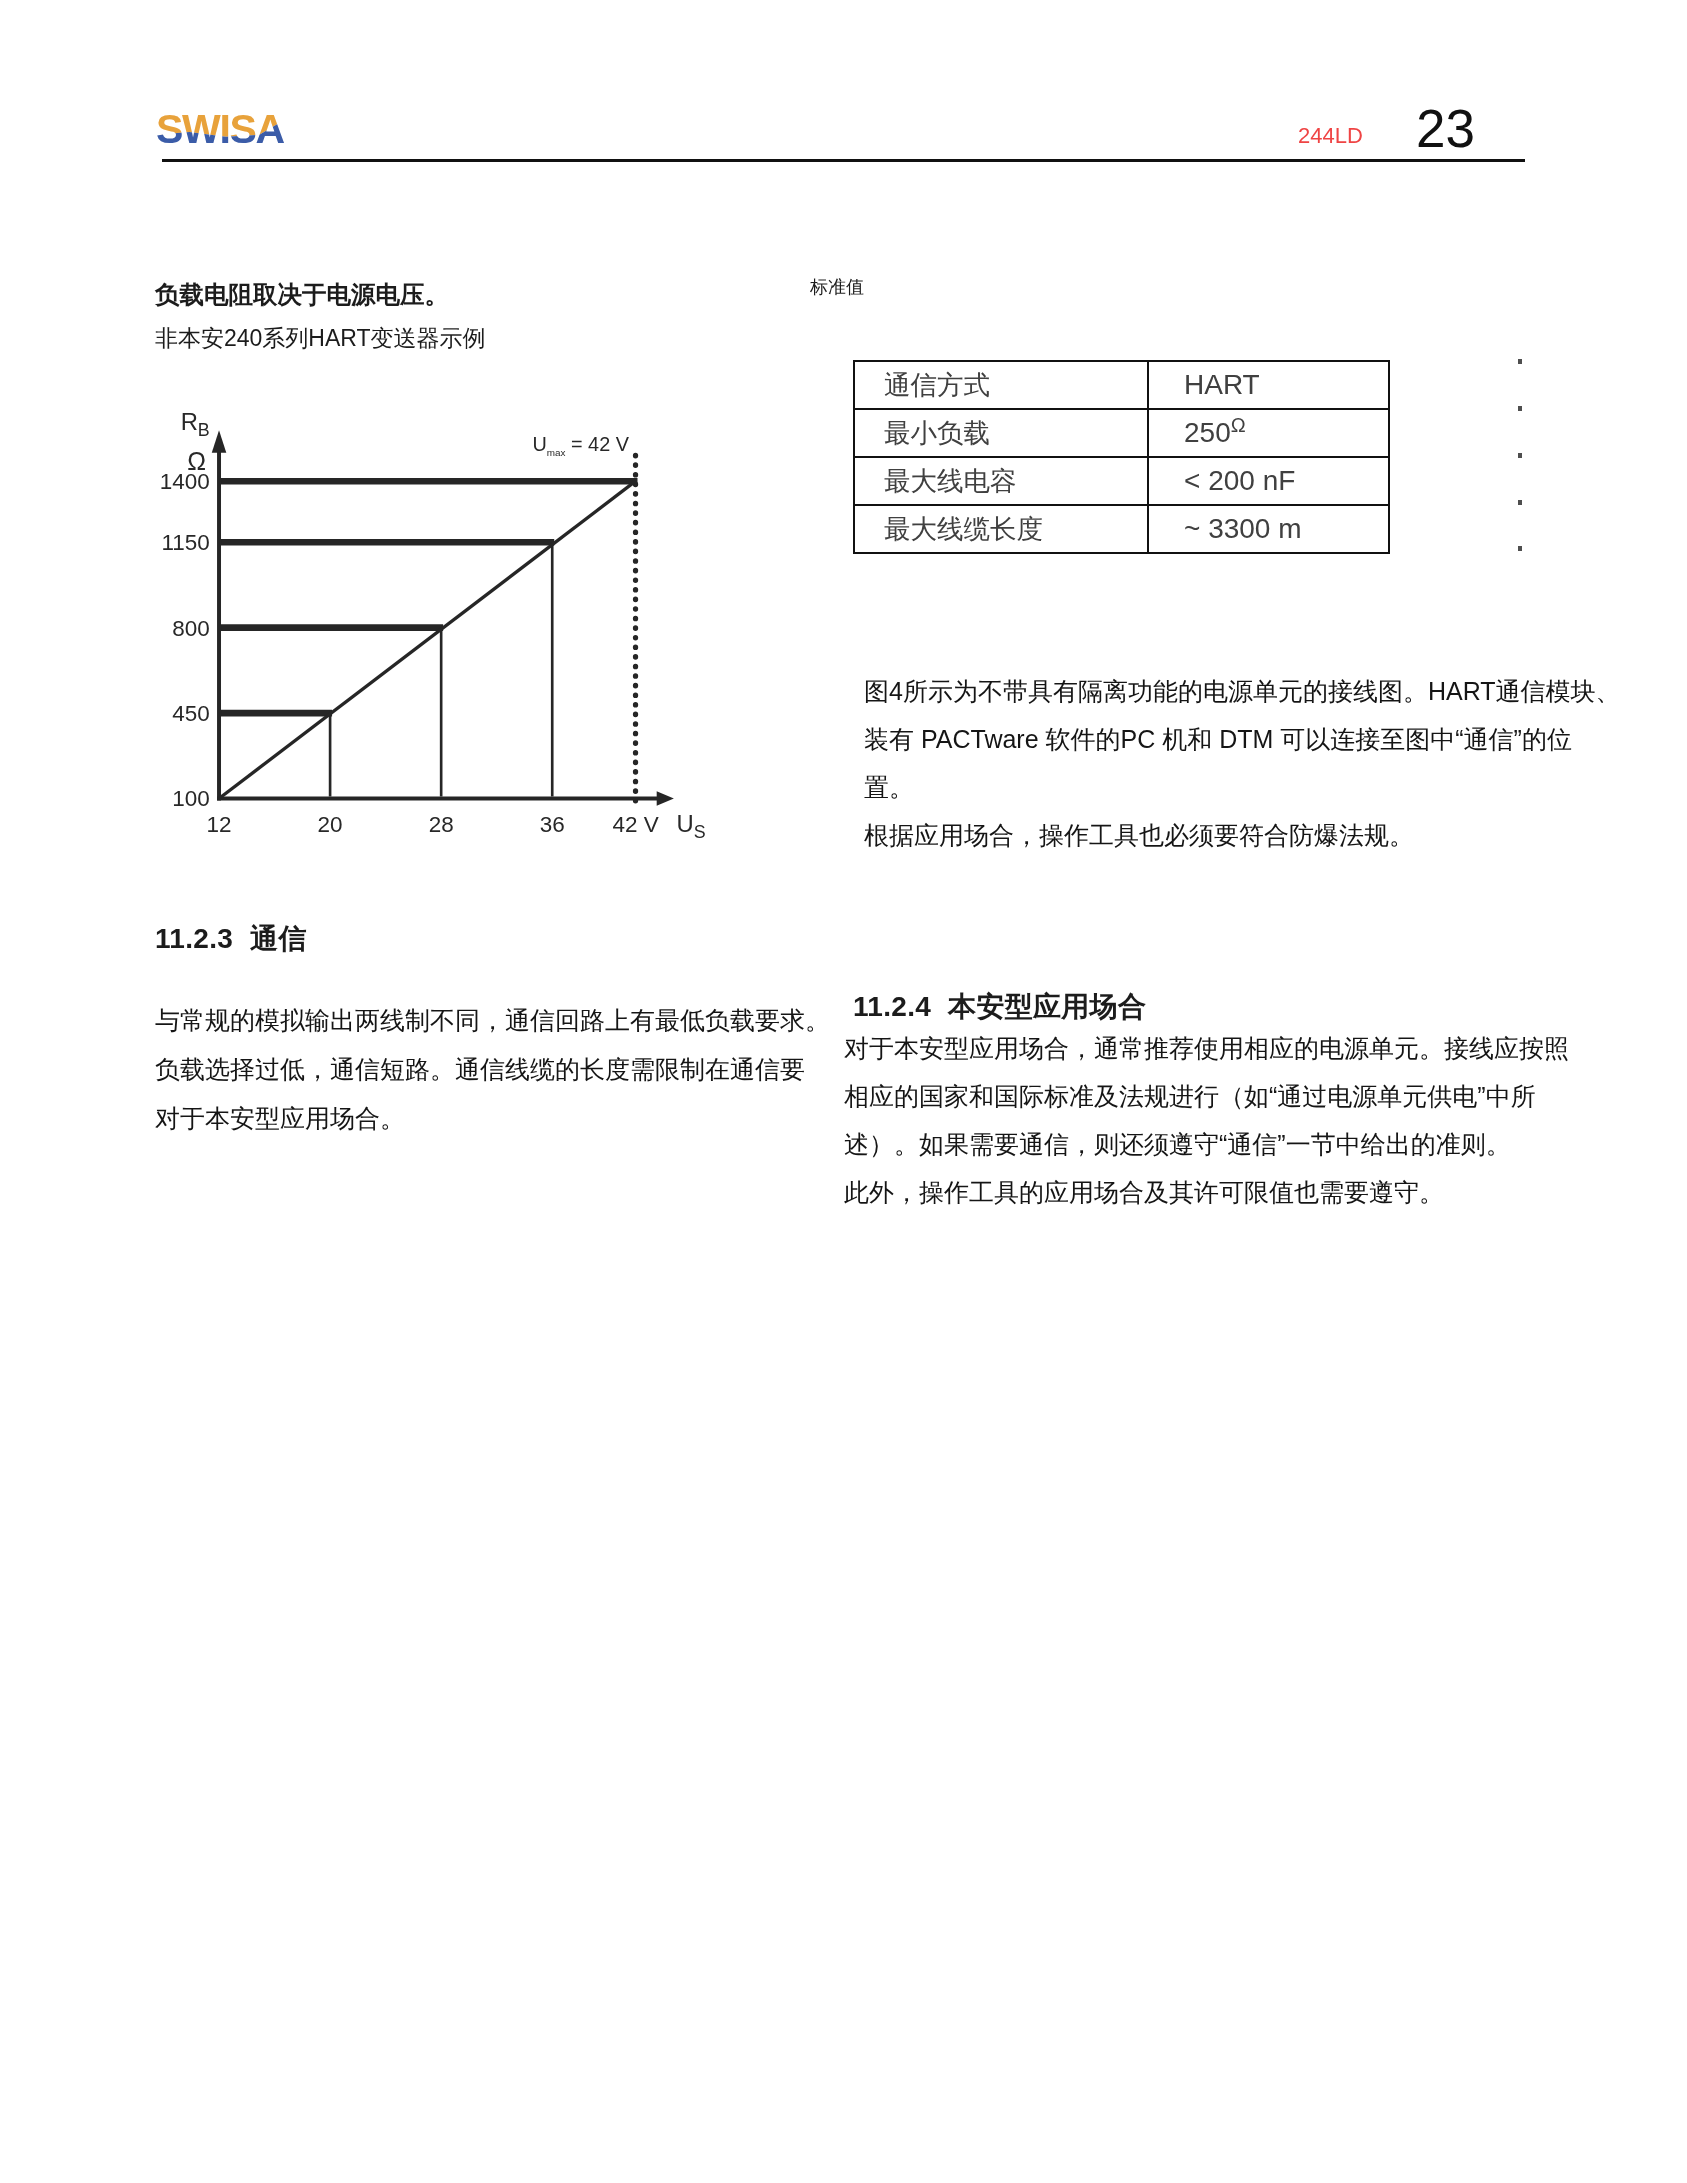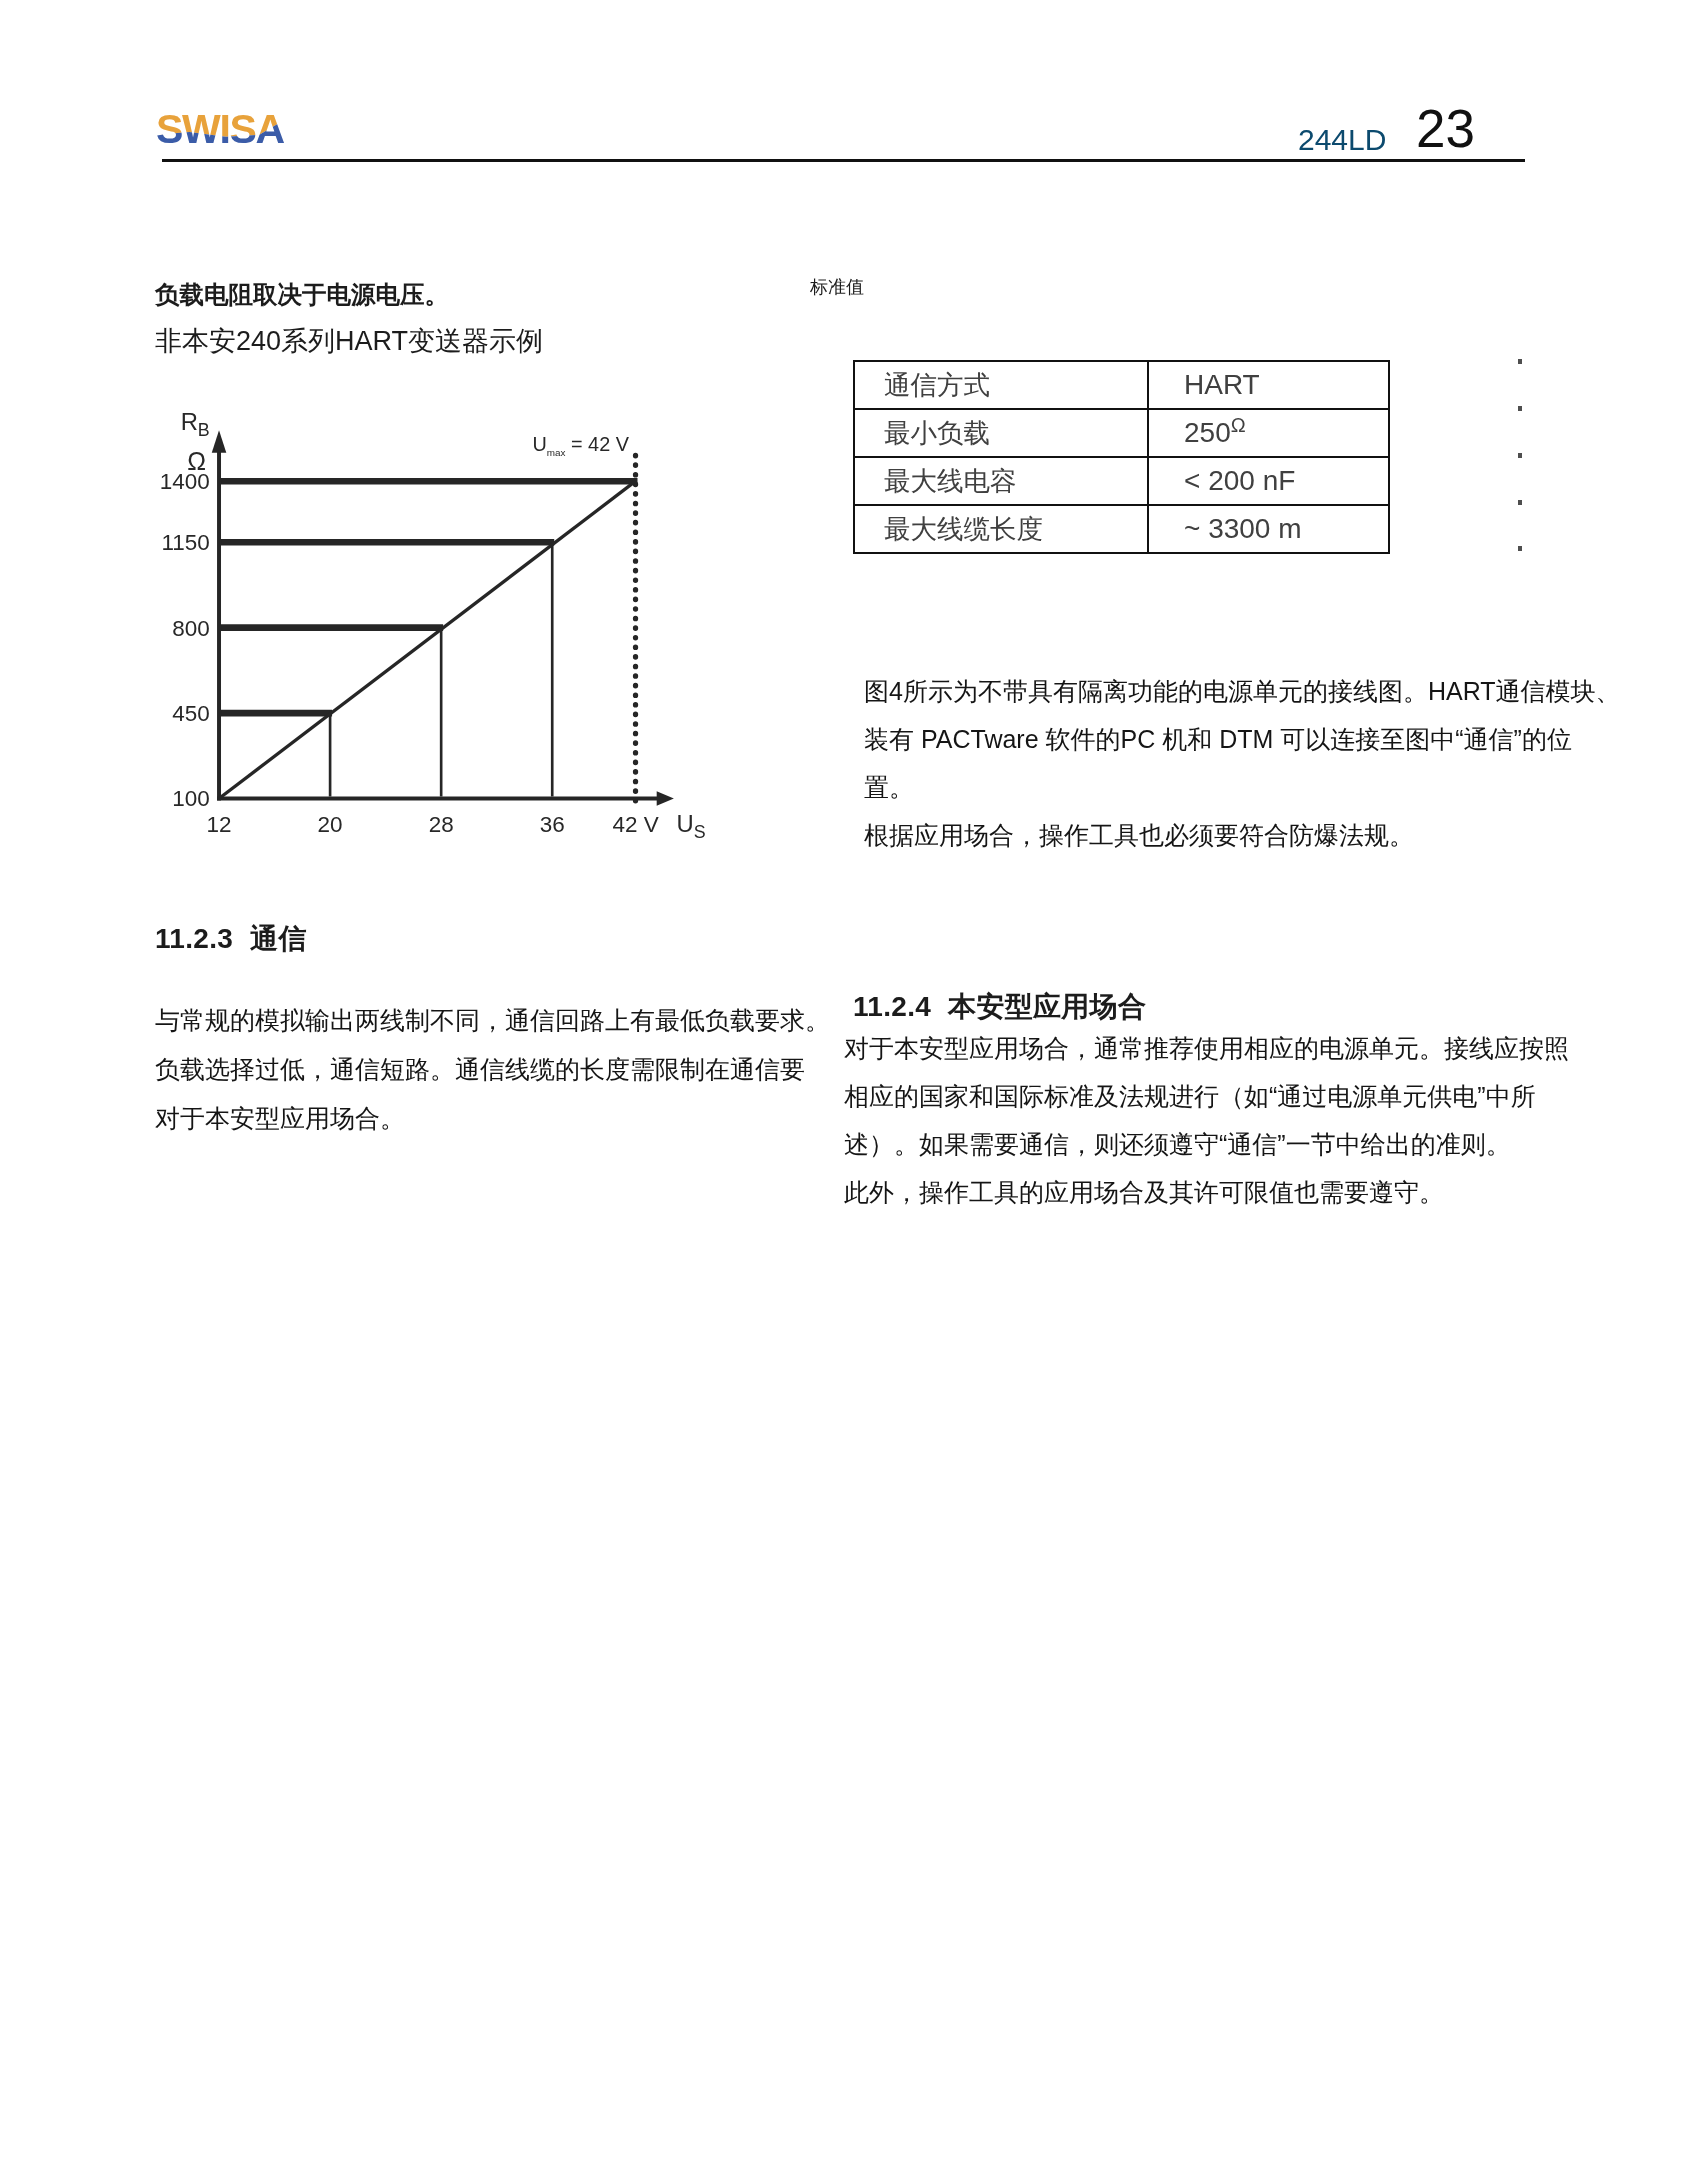--- a/index.html
+++ b/index.html
@@ -10,27 +10,27 @@
 
   
   .logo{position:absolute;left:156px;top:105px;width:152px;height:48px;}
   .logo span{
     position:absolute;left:0;top:0;width:100%;
     font-weight:bold;font-size:41px;line-height:48px;letter-spacing:-1.3px;
     font-family:"Liberation Sans",sans-serif;
   }
   .logo .top{color:#E8A23B;clip-path:polygon(0 0,100% 0,100% 24%,97% 74%,83% 34%,68% 62%,46% 66%,22% 56%,0 62%);}
   .logo .bot{color:#3B5CA8;clip-path:polygon(0 62%,22% 56%,46% 66%,68% 62%,83% 34%,97% 74%,100% 24%,100% 100%,0 100%);}
-  .doc-code{position:absolute;left:1298px;top:123px;font-size:30px;color:#0c4a6e;}
+  .doc-code{position:absolute;left:1298px;top:123px;font-size:22px;color:#ef4444;}
   .page-num{position:absolute;left:1416px;top:98px;font-size:53px;font-weight:normal;color:#111;}
   .head-rule{position:absolute;left:162px;top:159px;width:1363px;height:2.6px;background:#111;}
 
   
   .b-intro{position:absolute;left:155px;top:278px;font-size:24.5px;font-weight:bold;}
-  .sub-intro{position:absolute;left:155px;top:323px;font-size:27px;}
+  .sub-intro{position:absolute;left:155px;top:323px;font-size:23px;}
   .std-label{position:absolute;left:810px;top:275px;font-size:18px;}
 
   .sec-head{position:absolute;font-size:28px;font-weight:bold;letter-spacing:0.3px;}
   .sec-head .num{margin-right:17px;}
   .para{position:absolute;font-size:25px;line-height:49px;color:#151515;}
   .para div{white-space:nowrap;}
 
   
   .spec-table{
     position:absolute;left:853px;top:360px;width:537px;

